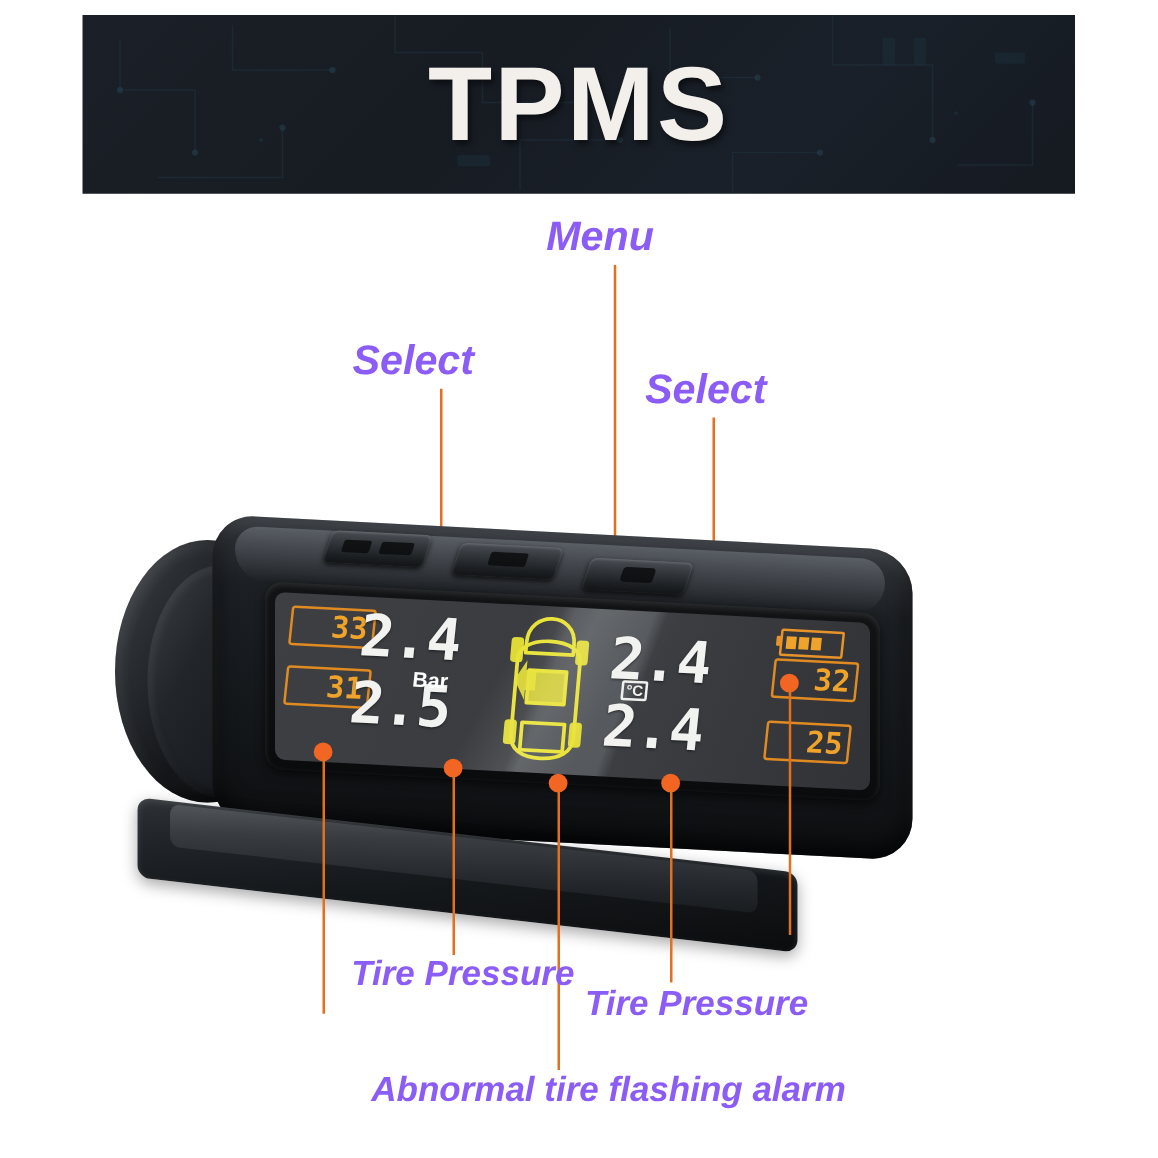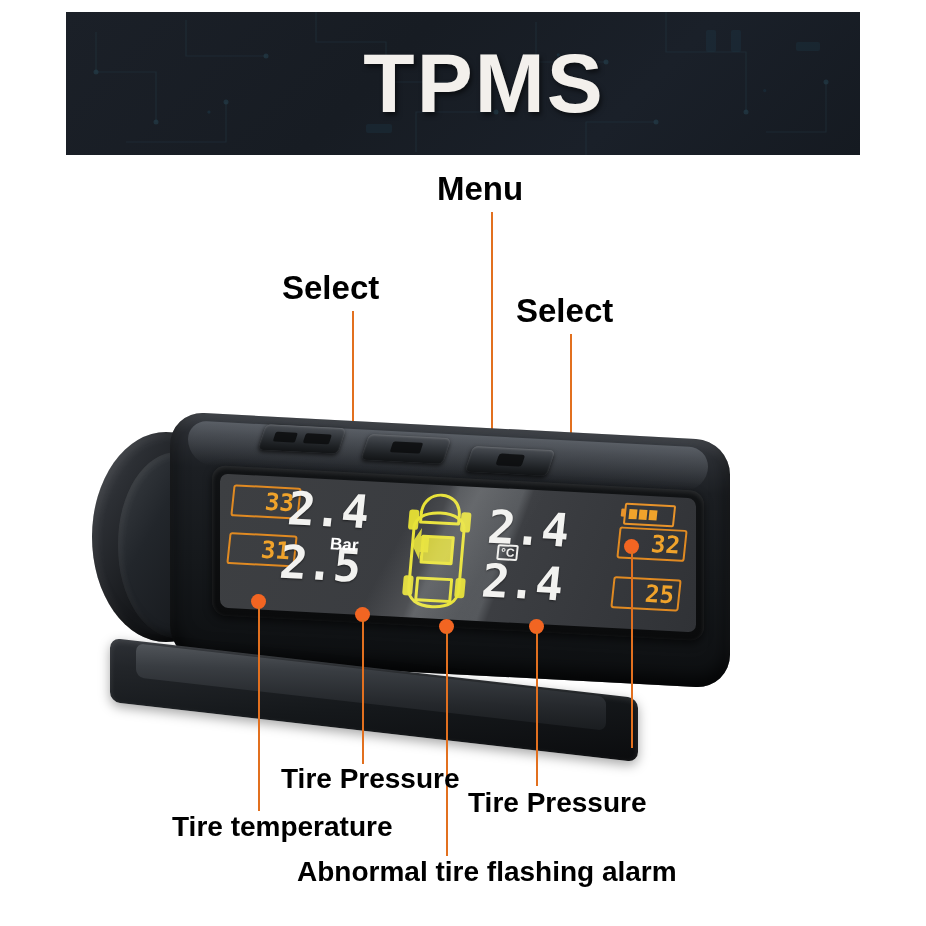--- a/index.html
+++ b/index.html
@@ -23,28 +23,27 @@
     overflow:hidden;
   }
   .circuit{position:absolute;left:0;top:0;width:100%;height:100%;opacity:.55;}
   .hdr-title{
     position:absolute;left:0;top:0;width:794px;height:143px;
     display:flex;align-items:center;justify-content:center;
     color:#f3f0ec;
     font-size:84px;font-weight:bold;letter-spacing:2px;
     font-family:"Liberation Sans", sans-serif;
     text-shadow:2px 3px 5px rgba(0,0,0,.55);
-    margin-left:21px;
   }
 
   
   .lbl{
-    position:absolute;color:#000000;font-weight:bold;
-    font-family:"Liberation Sans", sans-serif;
-    white-space:nowrap;line-height:1;
+    position:absolute;color:#8b5cf6;font-weight:bold;
+    font-family:"Liberation Sans", sans-serif;
+    white-space:nowrap;line-height:1;font-style:italic;
   }
   .lbl-menu  {left:437px; top:172px; font-size:33px;}
   .lbl-sel-l {left:282px; top:271px; font-size:33px;}
   .lbl-sel-r {left:516px; top:294px; font-size:33px;}
 
   .lbl-bat   {left:582px; top:750px; font-size:31px;}
   .lbl-tp-r  {left:468px; top:789px; font-size:28px;}
   .lbl-tp-l  {left:281px; top:765px; font-size:28px;}
   .lbl-tt    {left:172px; top:813px; font-size:28px;}
   .lbl-abn   {left:297px; top:858px; font-size:28px;}
@@ -332,18 +331,17 @@
 
   <div class="dot" style="left:439px;top:619px;"></div>
   <div class="lead" style="left:446px;top:631px;height:225px;"></div>
 
   <div class="dot" style="left:529px;top:619px;"></div>
   <div class="lead" style="left:536px;top:631px;height:155px;"></div>
 
   <div class="dot" style="left:624px;top:539px;"></div>
   <div class="lead" style="left:631px;top:551px;height:197px;"></div>
 
-  <div class="lbl lbl-tt">Tire temperature</div>
   <div class="lbl lbl-tp-l">Tire Pressure</div>
   <div class="lbl lbl-abn">Abnormal tire flashing alarm</div>
   <div class="lbl lbl-tp-r">Tire Pressure</div>
 
 </div>
 
 </body></html>

